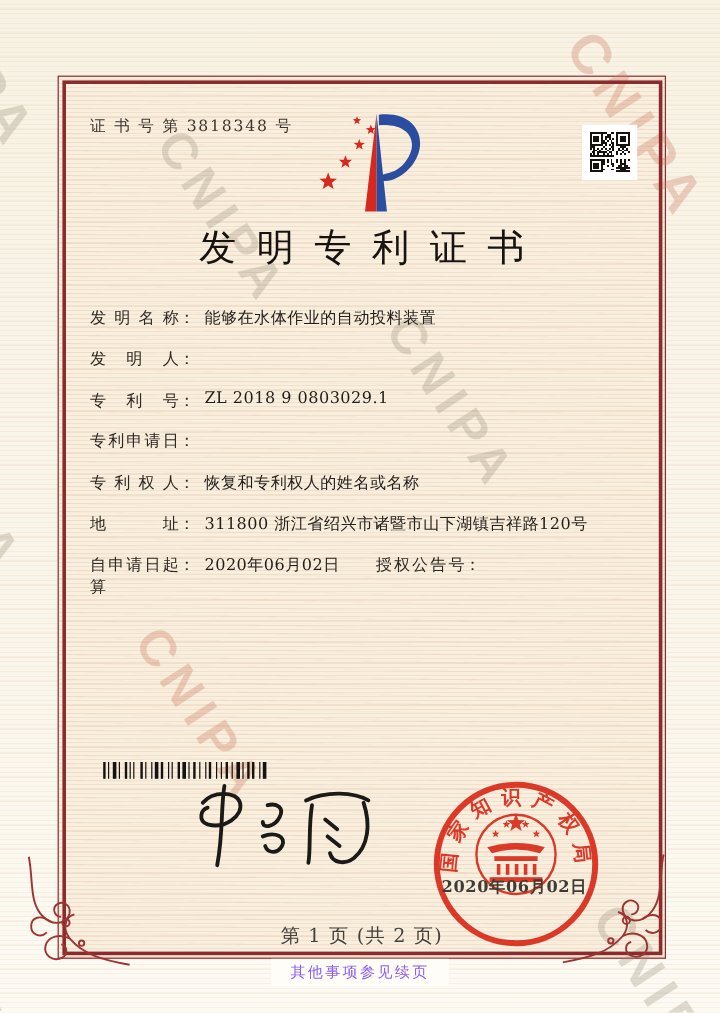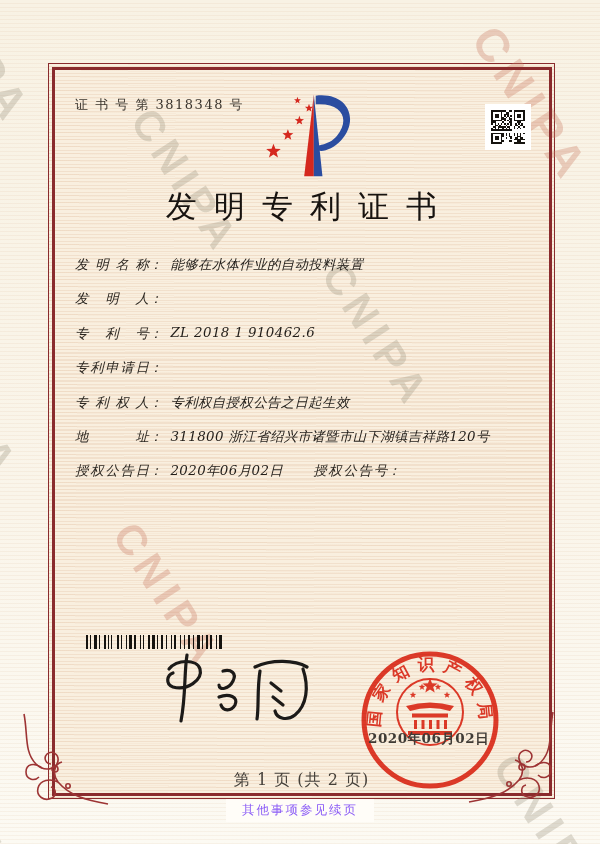--- a/index.html
+++ b/index.html
@@ -21,21 +21,21 @@
     background-image:repeating-linear-gradient(0deg,rgba(205,150,110,.17) 0 1px,transparent 1px 3.5px),
       repeating-linear-gradient(1.2deg,rgba(220,170,130,.08) 0 1px,transparent 1px 7px);}
   .frame-border2{position:absolute;inset:2.5px;border:3px solid var(--frame-red);z-index:2;pointer-events:none;}
   .frame .wm{z-index:1;}
   .content{position:absolute;inset:0;z-index:3;}
   .certno{position:absolute;left:26px;top:32px;font-size:13px;letter-spacing:1.5px;color:#3a342d;}
   .logo{position:absolute;left:212px;top:26px;}
   .qr{position:absolute;left:436px;top:40px;background:#fff;}
   .title{position:absolute;left:0;right:0;top:122px;text-align:center;font-size:31px;font-weight:normal;
     letter-spacing:0.55em;padding-left:0.55em;color:#171310;}
-  .fields{position:absolute;left:26px;right:22px;top:192px;font-style:italic;}
+  .fields{position:absolute;left:26px;right:22px;top:192px;}
   .frow{height:34.4px;display:flex;align-items:flex-start;font-size:13.4px;}
   .flabel{display:inline-block;width:74px;text-align:justify;text-align-last:justify;color:#2c2721;}
   .fcolon{color:#2c2721;margin-right:8px;}
   .fvalue{color:#211d19;letter-spacing:.4px;}
   .grant2{margin-left:30px;display:flex;}
   .legal{position:absolute;left:26px;right:23px;top:428px;font-size:13.2px;line-height:21.6px;
     color:#2e2a25;text-align:justify;}
   .legal p{margin:0;text-indent:2em;}
   .barcode{position:absolute;left:37px;top:571px;height:14px;}
   .barcode i{position:absolute;top:0;height:14px;background:#15130f;}
@@ -241,38 +241,38 @@
             <span class="fcolon">：</span>
           <span class="fvalue">能够在水体作业的自动投料装置</span>
         </div>
         <div class="frow">
           <span class="flabel">发明人</span>
             <span class="fcolon">：</span>
         </div>
         <div class="frow">
           <span class="flabel">专利号</span>
             <span class="fcolon">：</span>
-          <span class="fvalue">ZL 2018 1 910462.6</span>
+          <span class="fvalue">ZL 2018 9 0803029.1</span>
         </div>
         <div class="frow">
           <span class="flabel">专利申请日</span>
             <span class="fcolon">：</span>
         </div>
         <div class="frow">
           <span class="flabel">专利权人</span>
             <span class="fcolon">：</span>
-          <span class="fvalue">专利权自授权公告之日起生效</span>
+          <span class="fvalue">恢复和专利权人的姓名或名称</span>
         </div>
         <div class="frow">
           <span class="flabel">地址</span>
             <span class="fcolon">：</span>
           <span class="fvalue">311800 浙江省绍兴市诸暨市山下湖镇吉祥路120号</span>
         </div>
         <div class="frow">
-          <span class="flabel">授权公告日</span>
+          <span class="flabel">自申请日起算</span>
             <span class="fcolon">：</span>
           <span class="fvalue">2020年06月02日</span>
           <span class="grant2">
             <span class="flabel">授权公告号</span>
               <span class="fcolon">：</span>
           </span>
         </div>
       </div>
 
 

